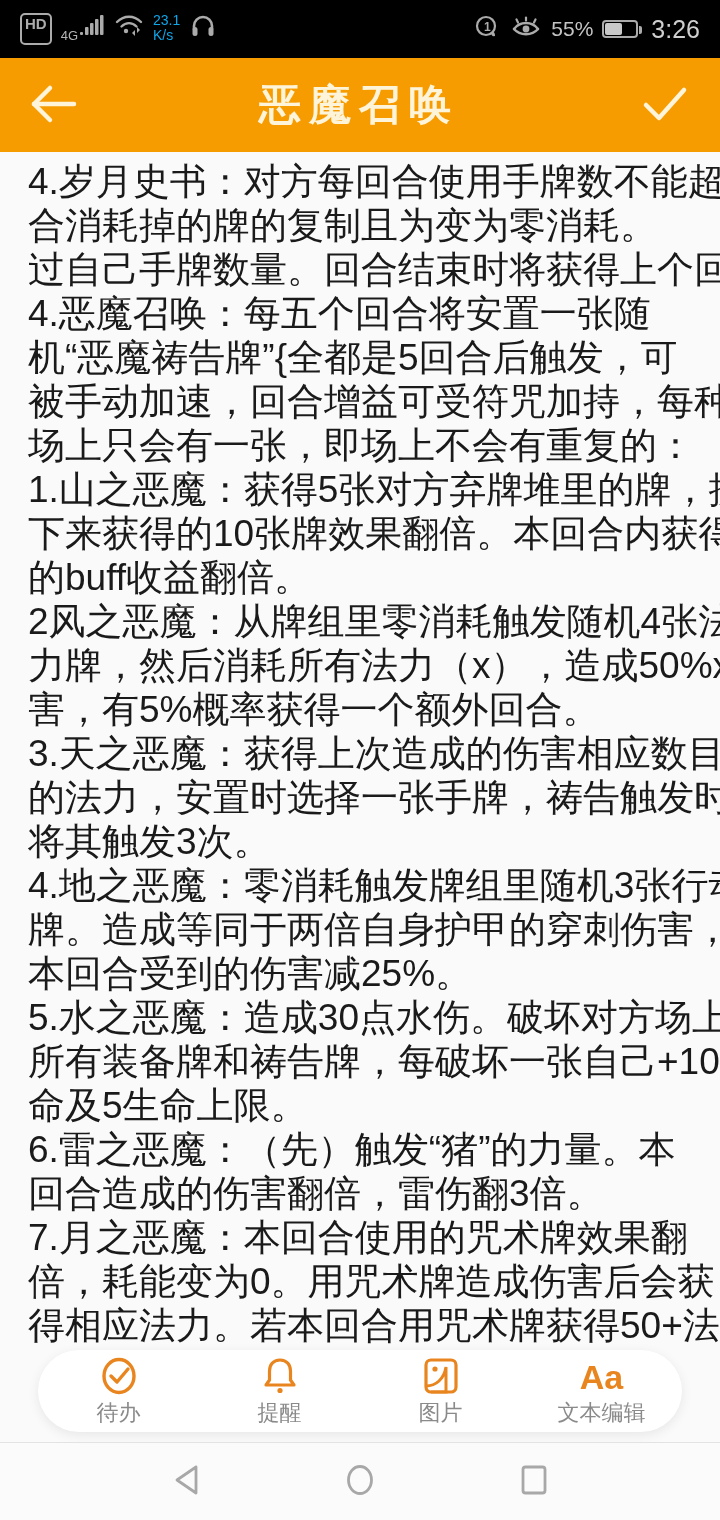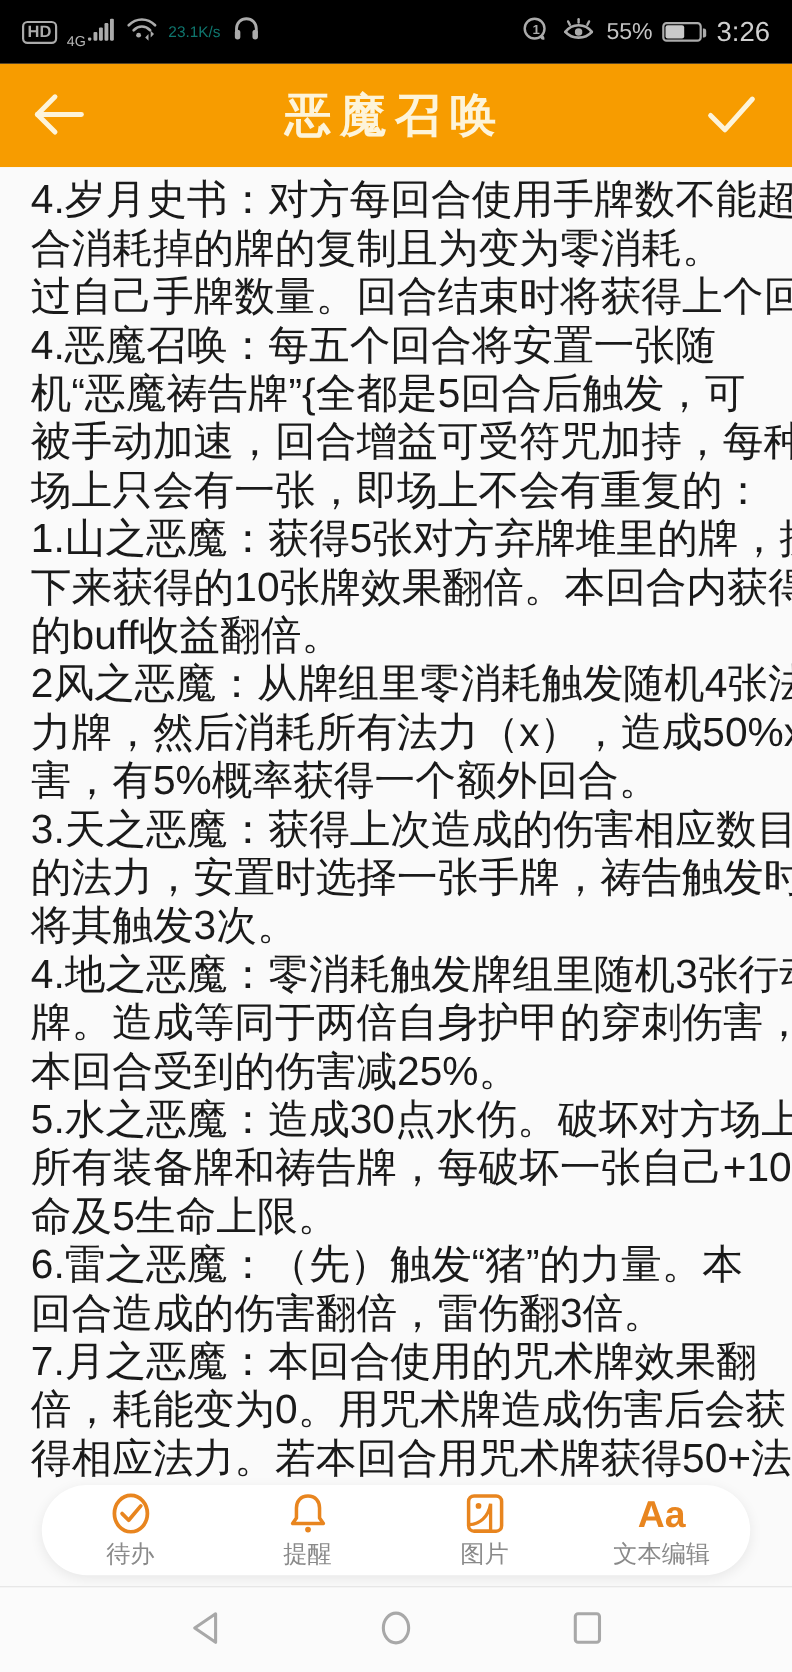--- a/index.html
+++ b/index.html
@@ -6,29 +6,29 @@
   .screen{
     position:relative;width:720px;height:1520px;margin:0 auto;
     display:flex;flex-direction:column;overflow:hidden;
     font-family:"Liberation Sans", sans-serif;background:#FAFAFA;
   }
   
   .status-bar{
     height:58px;background:#000;display:flex;align-items:center;
     padding:0 20px;box-sizing:border-box;color:#B5B5B5;flex:none;
   }
-  .sb-left{display:flex;align-items:center;gap:9px;flex:1;}
+  .sb-left{display:flex;gap:9px;flex:1;}
   .sb-right{display:flex;align-items:center;gap:9px;}
   .hd-badge{
     border:2px solid #ABABAB;border-radius:5px;font-size:15px;font-weight:bold;
     padding:1px 3px;line-height:15px;color:#ABABAB;
   }
   .net-group{display:flex;align-items:flex-start;gap:1px;}
   .net-type{font-size:13px;line-height:13px;margin-top:16px;}
-  .speed{display:flex;font-size:14px;line-height:15px;color:#0f766e;}
+  .speed{display:flex;flex-direction:column;font-size:14px;line-height:15px;color:#0ea5e9;}
   .battery{position:relative;width:36px;height:18px;border:2px solid #ABABAB;border-radius:4px;box-sizing:border-box;}
   .battery-fill{position:absolute;left:1px;top:1px;bottom:1px;width:52%;background:#C9C9C9;border-radius:2px;}
   .battery-nub{position:absolute;right:-6px;top:4px;width:3px;height:8px;background:#ABABAB;border-radius:0 2px 2px 0;}
   .sb-time{font-size:25px;color:#CFCFCF;margin-left:4px;}
   .sb-pct{font-size:21px;color:#C4C4C4;}
   
   .app-header{
     height:94px;background:#F79C00;display:flex;align-items:center;
     padding:0 28px;box-sizing:border-box;flex:none;
   }

